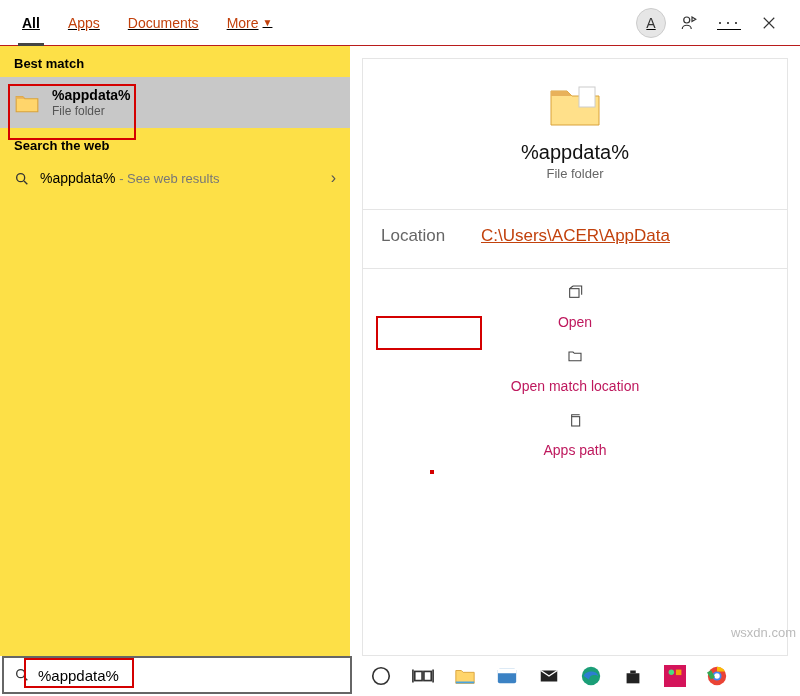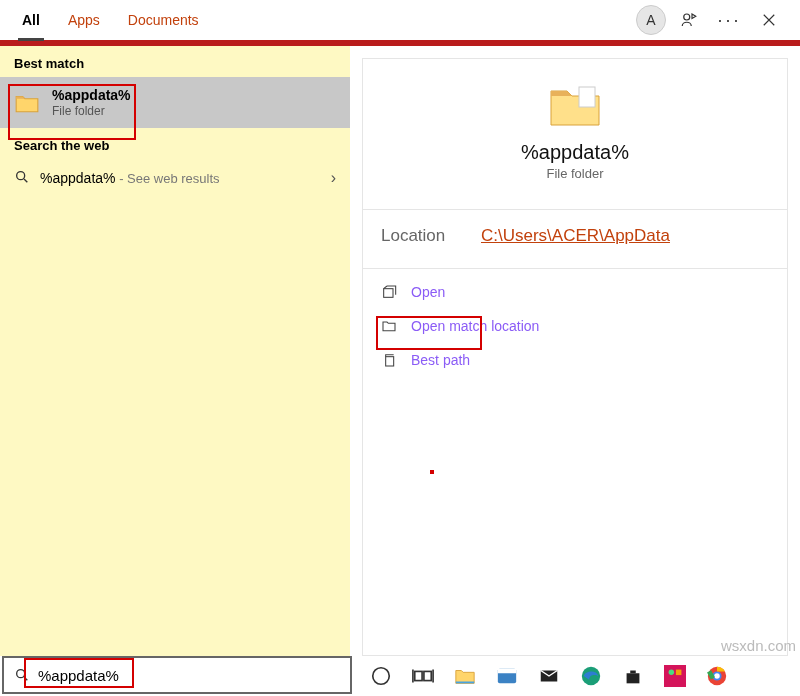--- a/index.html
+++ b/index.html
@@ -1,90 +1,94 @@
 <!DOCTYPE html>
 <html><head>
   <meta charset="utf-8">
   <style>
     * { box-sizing: border-box; margin: 0; padding: 0; font-family: "Segoe UI", sans-serif; }
     body { width: 800px; height: 696px; background: #fff; overflow: hidden; position: relative; }
 
     .container { display: flex; flex-direction: column; height: 100%; }
 
     
-    .tabs { display: flex; align-items: center; height: 46px; border-bottom: 6px solid #b91c1c; padding: 0 8px; }
+    .tabs { display: flex; align-items: center; height: 46px; border-bottom: 1px solid #b91c1c; padding: 0 8px; text-decoration: underline; }
     .tab { padding: 0 14px; height: 100%; display: flex; align-items: center; font-size: 14px; color: #c2410c; cursor: pointer; }
     .tab.active { color: #000; font-weight: 600; position: relative; }
     .tab.active::after { content: ""; position: absolute; left: 10px; right: 10px; bottom: -1px; height: 3px; background: #444; }
     .more-caret { margin-left: 4px; font-size: 10px; }
     .tabs-spacer { flex: 1; }
     .top-right { display: flex; align-items: center; gap: 6px; padding-right: 6px; }
     .avatar { width: 30px; height: 30px; border-radius: 50%; background: #e6e6e6; display: flex; align-items: center; justify-content: center; font-size: 14px; color: #333; border: 1px solid #ccc; }
     .icon-btn { width: 34px; height: 34px; display: flex; align-items: center; justify-content: center; cursor: pointer; color: #333; }
     .icon-btn svg { width: 18px; height: 18px; }
 
     
     .main { flex: 1; display: flex; min-height: 0; }
-    .left { width: 350px; background: #fef9c3; display: flex; flex-direction: column; }
+    .left { width: 350px; background: #fde047; display: flex; flex-direction: column; }
     .right { flex: 1; padding: 12px 12px 0 12px; display: flex; flex-direction: column; }
 
     .section-header { font-size: 13px; font-weight: 600; padding: 10px 14px 6px 14px; color: #000; }
 
     .result-item { display: flex; align-items: center; padding: 10px 14px; gap: 12px; cursor: pointer; }
     .result-item.selected { background: #c8c8c8; }
     .result-item .folder-mini { width: 26px; height: 22px; }
     .result-title { font-size: 14px; font-weight: 600; color: #000; }
     .result-sub { font-size: 12px; color: #555; margin-top: 1px; }
 
     .web-row { display: flex; align-items: center; justify-content: space-between; padding: 10px 14px; cursor: pointer; }
-    .web-left { display: flex; align-items: flex-start; gap: 10px; }
+    .web-left { display: flex; align-items: flex-end; gap: 10px; }
     .web-left .search-ico { width: 16px; height: 16px; }
     .web-suffix { color: #777; font-size: 13px; }
     .chev { color: #555; }
 
     .preview-card { border: 1px solid #e5e5e5; flex: 1; display: flex; flex-direction: column; }
     .preview-top { display: flex; flex-direction: column; align-items: center; padding: 22px 10px 20px 10px; }
     .folder-big { width: 56px; height: 48px; margin-bottom: 12px; }
     .preview-title { font-size: 20px; color: #111; margin-bottom: 2px; }
     .preview-sub { font-size: 13px; color: #666; }
 
     .divider { height: 1px; background: #e5e5e5; margin: 8px 0 0 0; }
 
     .loc-row { display: flex; align-items: center; padding: 16px 18px 14px 18px; font-size: 17px; }
     .loc-label { color: #666; width: 100px; }
     .loc-link { color: #c2410c; text-decoration: underline; cursor: pointer; }
 
     .actions { padding: 6px 0 0 0; }
-    .action-row { display: flex; align-items: center; gap: 14px; padding: 9px 18px; font-size: 14px; color: #8b5cf6; cursor: pointer; }
+    .action-row { display: flex; align-items: center; gap: 14px; padding: 9px 18px; font-size: 14px; color: #be185d; cursor: pointer; flex-direction: column; }
     .action-row svg { width: 16px; height: 16px; color: #444; }
 
     
     .hl { position: absolute; border: 2px solid #d40000; pointer-events: none; }
 
     
     .bottom { display: flex; align-items: center; height: 40px; }
     .search-box { width: 350px; height: 38px; border: 2px solid #666; display: flex; align-items: center; padding: 0 10px; gap: 8px; background: #fff; margin: 0 0 2px 2px; }
     .search-box input { border: none; outline: none; flex: 1; font-size: 15px; }
     .taskbar { flex: 1; display: flex; align-items: center; gap: 20px; padding-left: 18px; }
     .taskbar svg, .taskbar .tb-ico { width: 22px; height: 22px; }
 
-    .watermark { position: absolute; right: 4px; bottom: 42px; font-size: 15px; color: #bbb; }
+    .watermark { position: absolute; right: 4px; bottom: 56px; font-size: 13px; color: #bbb; }
 
     
     .red-dot { position:absolute; width:4px; height:4px; background:#d40000; }
   </style>
 </head>
 <body>
 
 <div class="container">
 
   <div class="tabs">
     <div class="tab active">All</div>
     <div class="tab">Apps</div>
     <div class="tab">Documents</div>
+    <div class="tab">
+      <span>More</span>
+      <span class="more-caret">▼</span>
+    </div>
     <div class="tabs-spacer"></div>
     <div class="top-right">
       <div class="avatar">A</div>
       <div class="icon-btn">
         <svg viewBox="0 0 24 24" fill="none" stroke="currentColor" stroke-width="1.6">
             <circle cx="9" cy="8" r="4"></circle>
             <path d="M3 20c0-3 3-5 6-5s6 2 6 5"></path>
             <path d="M16 4l5 3-5 3z"></path>
           </svg>
       </div>
@@ -159,21 +163,21 @@
             <svg viewBox="0 0 24 24" fill="none" stroke="currentColor" stroke-width="1.6">
                 <path d="M3 6h6l2 2h10v11H3z"></path>
               </svg>
             <span>Open match location</span>
           </div>
           <div class="action-row">
             <svg viewBox="0 0 24 24" fill="none" stroke="currentColor" stroke-width="1.6">
                 <rect x="7" y="7" width="12" height="14"></rect>
                 <path d="M7 7V4h12"></path>
               </svg>
-            <span>Best path</span>
+            <span>Apps path</span>
           </div>
         </div>
       </div>
     </div>
 
   </div>
 
   <div class="bottom">
     <div class="search-box">
       <svg width="16" height="16" viewBox="0 0 24 24" fill="none" stroke="#333" stroke-width="2">

